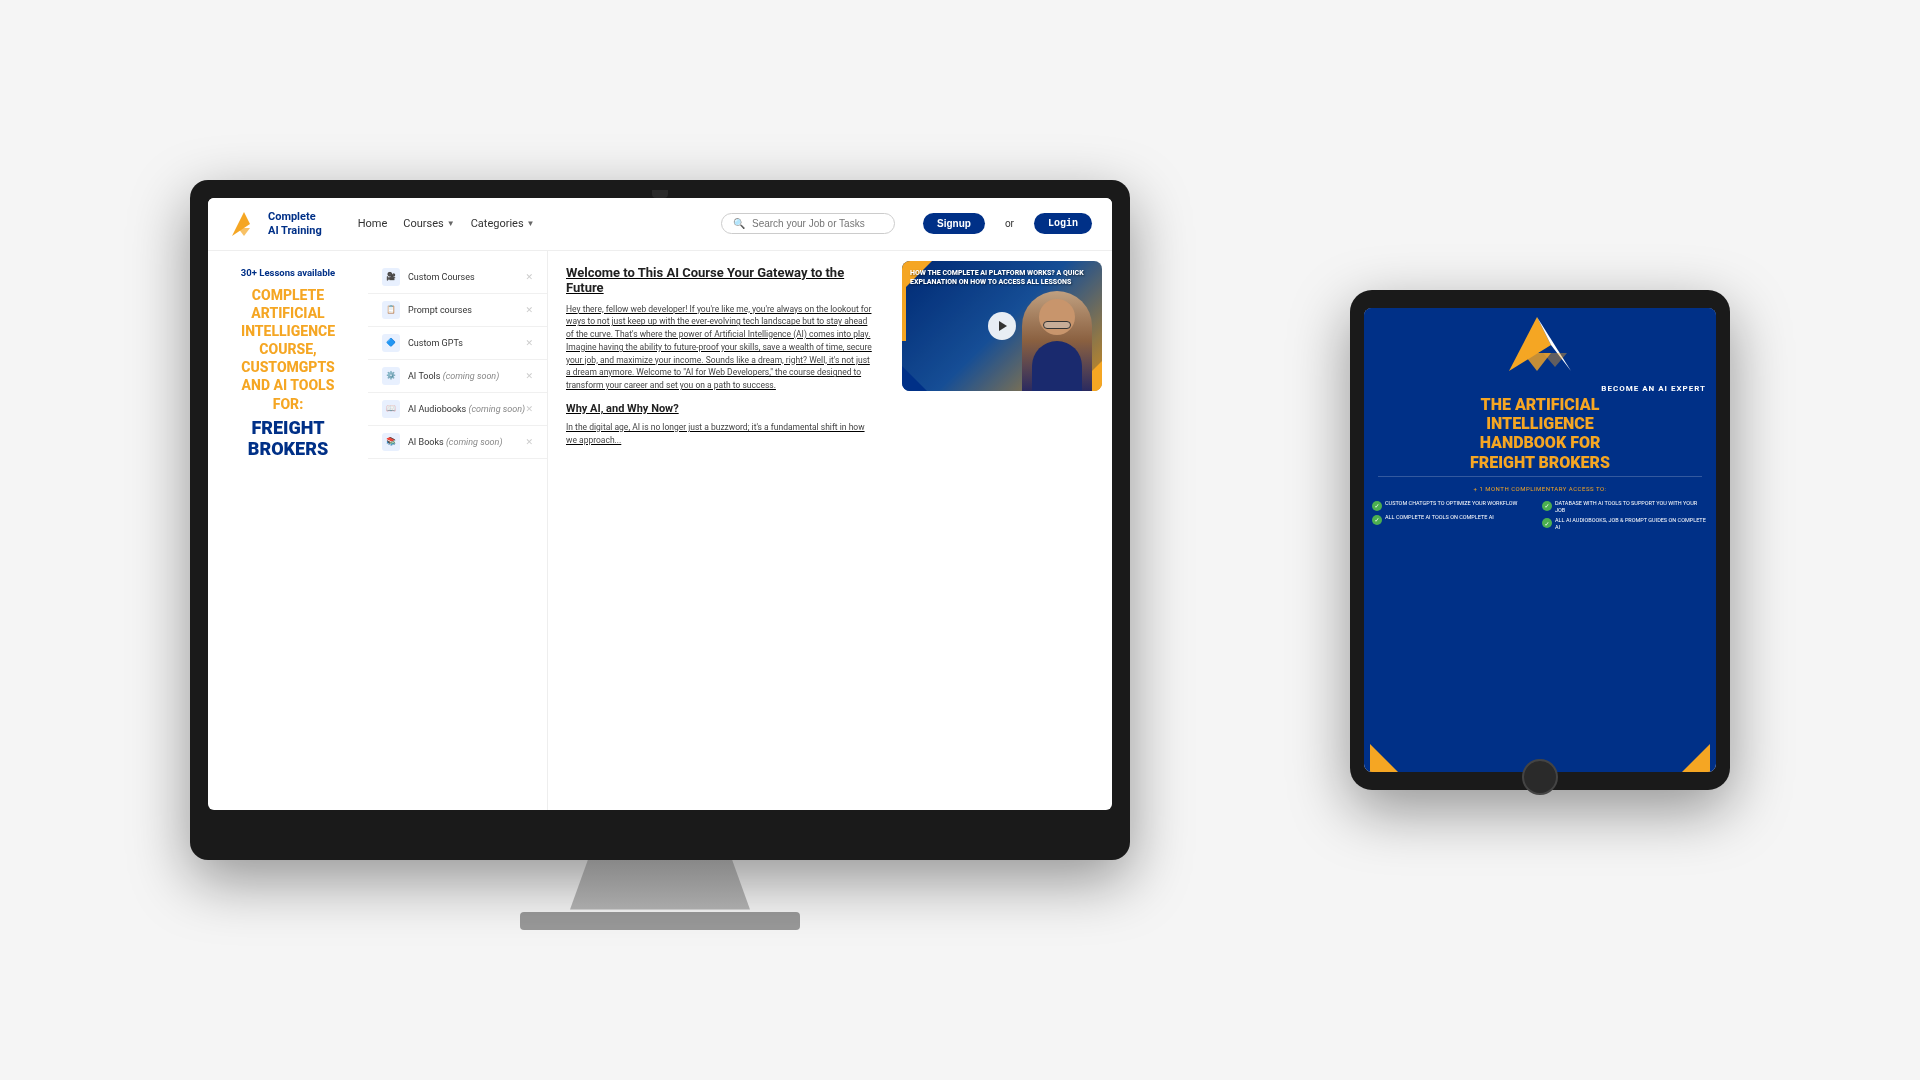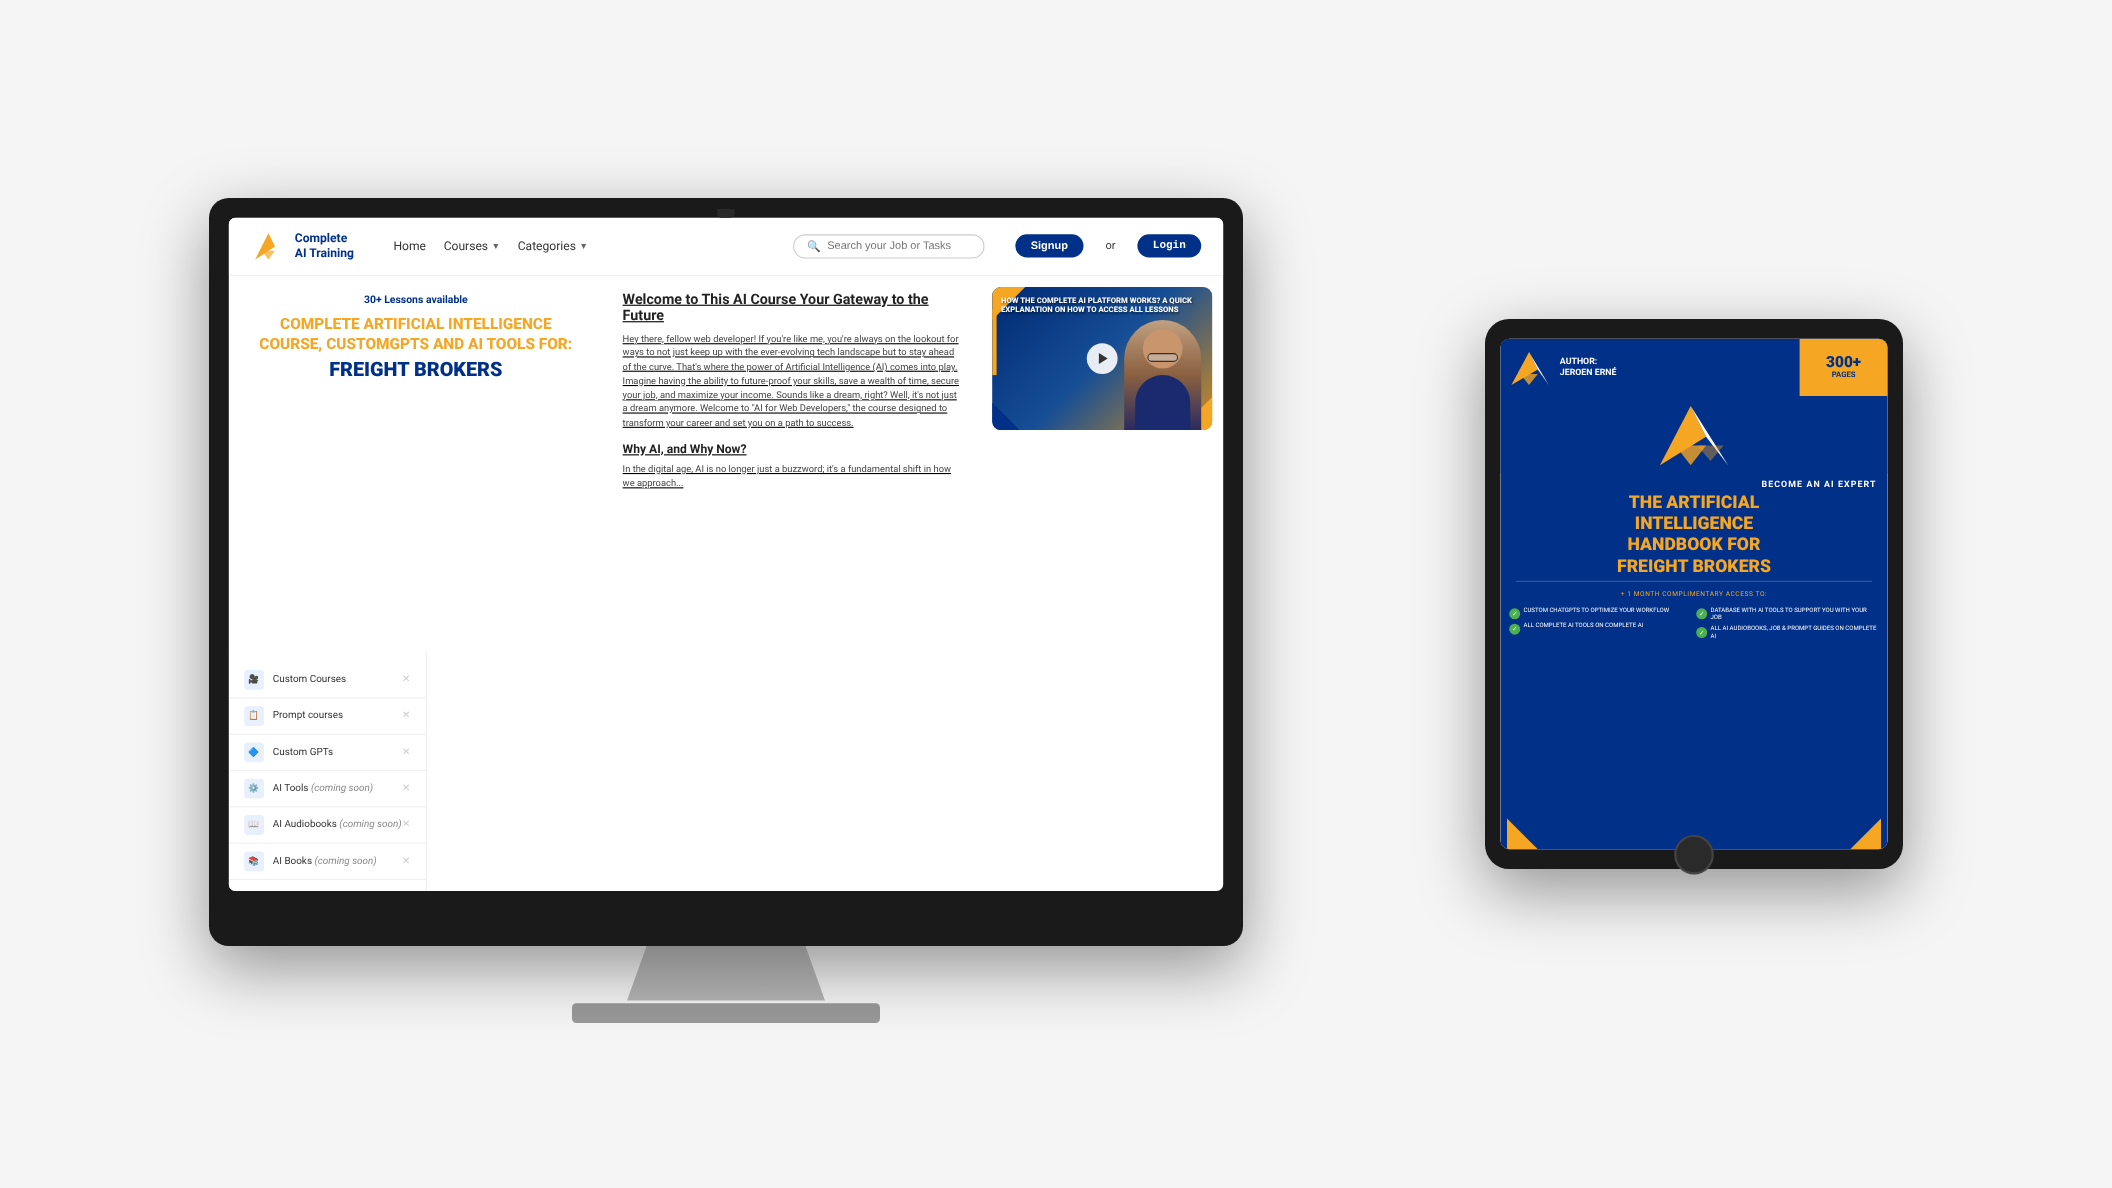--- a/index.html
+++ b/index.html
@@ -727,21 +727,21 @@
 
             <div class="nav-buttons">
               <button class="btn-signup">Signup</button>
               <span class="btn-or">or</span>
               <button class="btn-login">Login</button>
             </div>
           </nav>
 
           <div class="main-content">
 
-            <div style="display:flex; flex-direction:column; width:340px; flex-shrink:0;">
+            <div style="display:flex; flex-direction:row; width:340px; flex-shrink:0;">
 
               <div class="hero-section">
                 <div class="lessons-badge">30+ Lessons available</div>
                 <div class="hero-title">
                   <span>COMPLETE ARTIFICIAL INTELLIGENCE</span><br>
                   <span>COURSE, CUSTOMGPTS AND AI TOOLS FOR:</span>
                 </div>
                 <div class="hero-title-blue">FREIGHT BROKERS</div>
               </div>
 
@@ -827,38 +827,20 @@
     <div class="monitor-stand"></div>
     <div class="monitor-base"></div>
   </div>
 
   <div class="tablet-wrapper">
     <div class="tablet-frame">
       <div class="tablet-screen">
 
         <div class="book-cover">
 
-          <div class="book-top-bar">
-            <div class="book-top-blue">
-
-              <svg width="40" height="36" viewBox="0 0 40 36">
-                <polygon points="2,34 18,4 26,20" fill="#f5a623"></polygon>
-                <polygon points="18,4 36,34 26,20" fill="#fff"></polygon>
-                <polygon points="10,24 18,34 26,24" fill="#f5a623" opacity="0.8"></polygon>
-              </svg>
-              <div style="margin-left:6px;">
-                <div class="book-author">AUTHOR:</div>
-                <div class="book-author">JEROEN ERNÉ</div>
-              </div>
-            </div>
-            <div class="book-top-orange">
-              <div class="book-pages">300+</div>
-              <div class="book-pages-label">PAGES</div>
-            </div>
-          </div>
 
           <div class="book-logo-area">
             <svg width="70" height="64" viewBox="0 0 70 64">
               <polygon points="4,60 32,6 46,34" fill="#f5a623"></polygon>
               <polygon points="32,6 66,60 46,34" fill="#fff"></polygon>
               <polygon points="18,42 32,60 46,42" fill="#f5a623" opacity="0.8"></polygon>
               <polygon points="38,42 50,56 62,42" fill="#f5a623" opacity="0.4"></polygon>
             </svg>
           </div>
 

